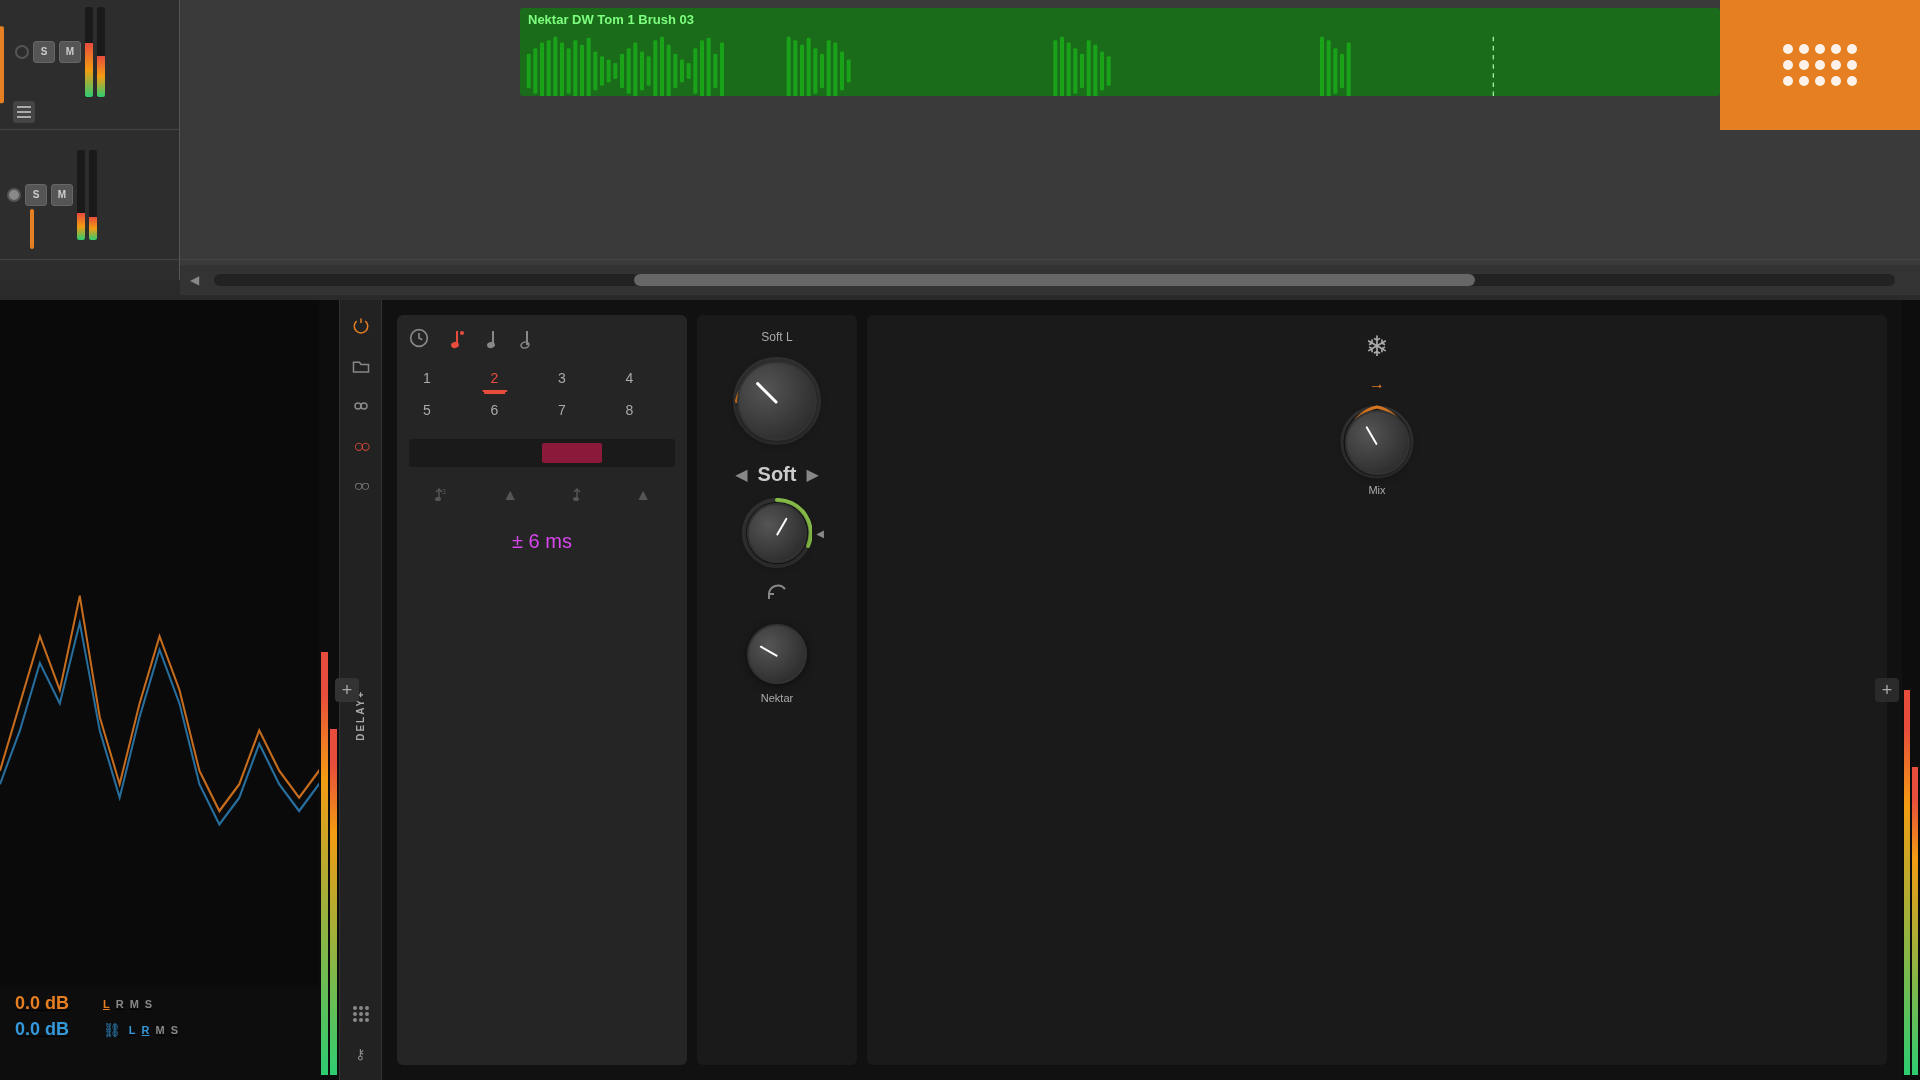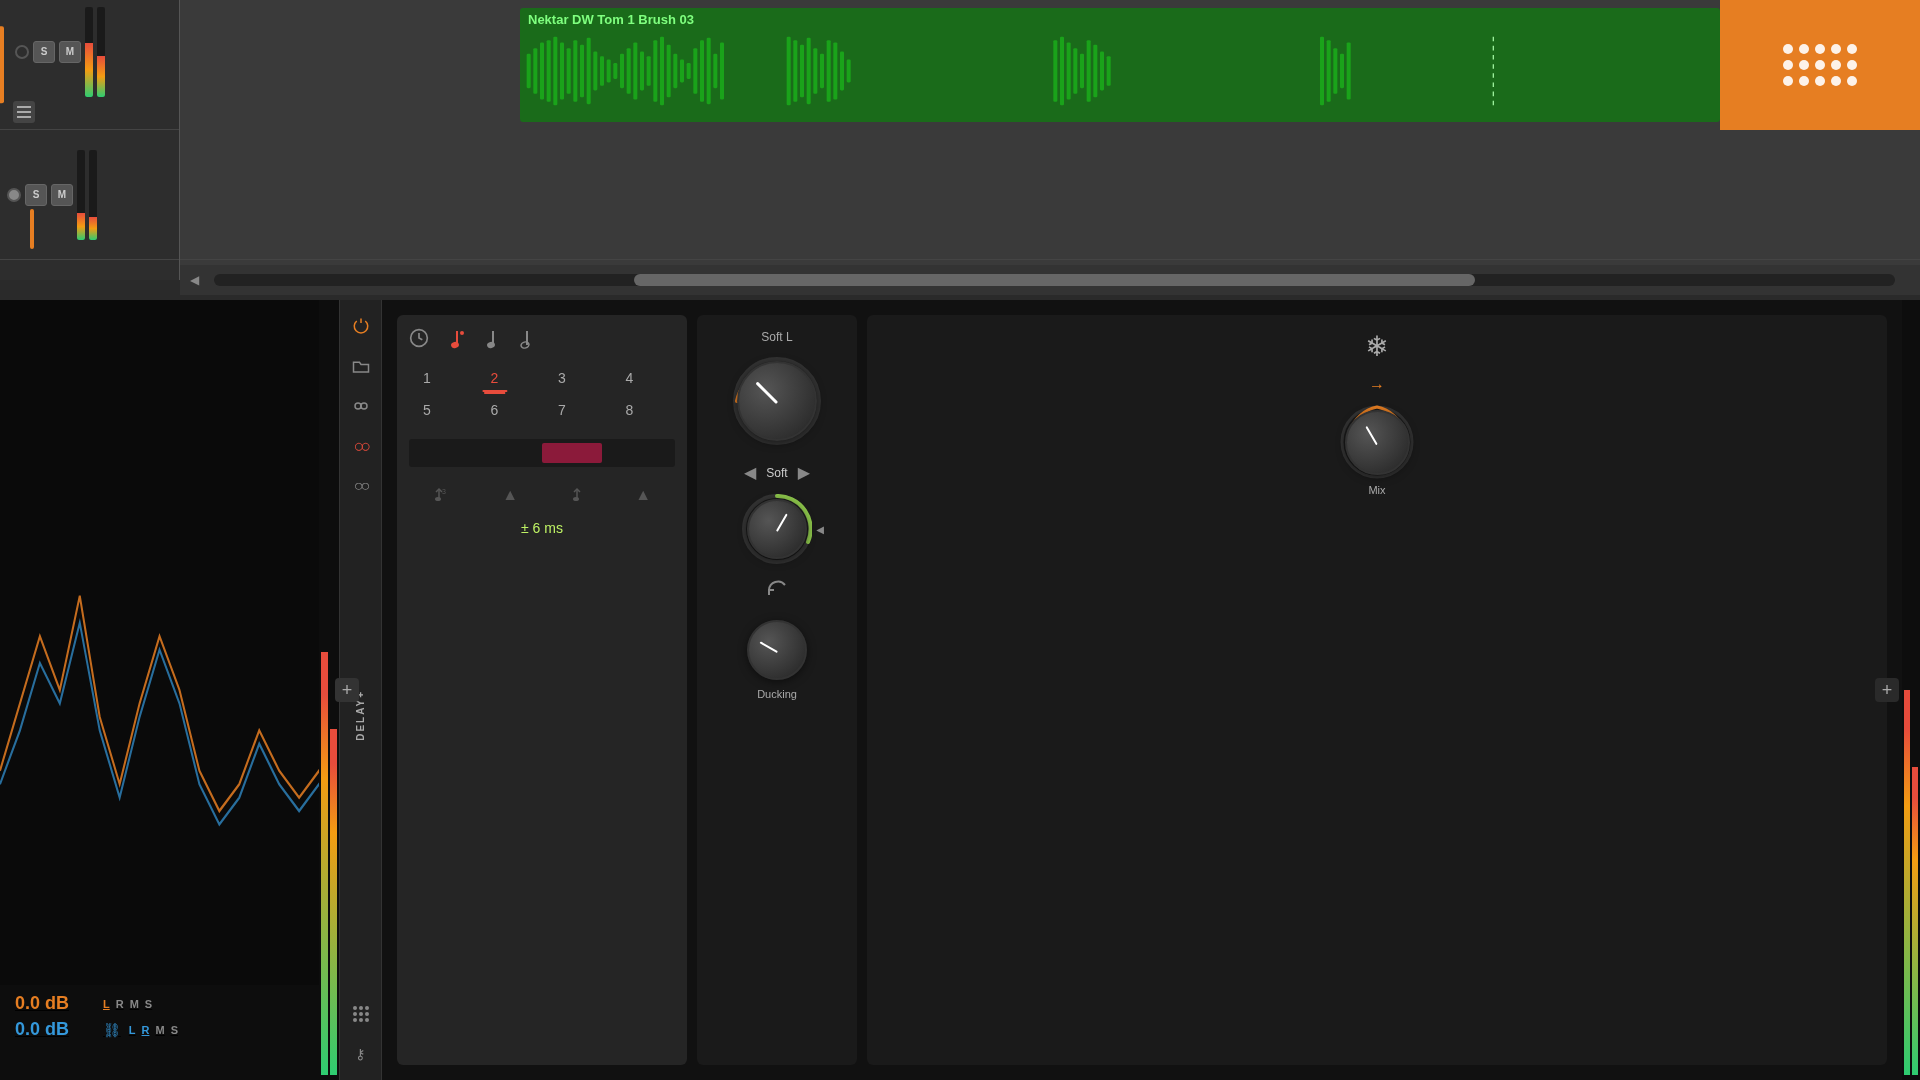--- a/index.html
+++ b/index.html
@@ -123,21 +123,21 @@
       height: 130px;
       background: #3a3a3a;
       overflow: hidden;
     }
 
     .waveform-clip {
       position: absolute;
       top: 8px;
       left: 340px;
       right: 200px;
-      height: 114px;
+      height: 88px;
       background: #1a6b1a;
       border-radius: 3px;
       overflow: hidden;
     }
 
     .waveform-title {
       color: #7fff7f;
       font-size: 13px;
       padding: 4px 8px;
       font-weight: bold;
@@ -436,21 +436,22 @@
       gap: 10px;
       margin-top: 5px;
     }
     .soft-arrow {
       color: #888;
       font-size: 16px;
       cursor: pointer;
     }
     .soft-text {
       color: #ccc;
-      font-size: 12px;
+      font-size: 20px;
+      font-weight: bold;
     }
 
     
     .snowflake-icon {
       color: #aaa;
       font-size: 28px;
       cursor: pointer;
     }
 
     
@@ -812,21 +813,21 @@
         <div>
           <svg width="22" height="16" viewBox="0 0 22 16">
             <line x1="11" y1="14" x2="11" y2="4" stroke="#555" stroke-width="1.5"></line>
             <polyline points="8,7 11,4 14,7" fill="none" stroke="#555" stroke-width="1.5"></polyline>
             <ellipse cx="10" cy="14" rx="3" ry="2" fill="#555"></ellipse>
           </svg>
         </div>
         <div style="color:#555;font-size:16px;">▲</div>
       </div>
 
-      <div class="time-display" style="color:#bef264;font-size:14px;text-align:center;margin-top:6px;">± 6 ms</div>
+      <div class="time-display" style="color:#d946ef;font-size:20px;text-align:center;margin-top:16px;">± 6 ms</div>
 
     </div>
 
     <div style="width:160px;display:flex;flex-direction:column;align-items:center;gap:12px;background:#1a1a1a;border-radius:6px;padding:15px 10px;">
 
       <div class="section-title">Soft L</div>
 
       <div class="knob-container">
         <div style="position:relative;width:90px;height:90px;">
 
@@ -871,21 +872,21 @@
         </svg>
       </div>
 
       <div class="knob-container">
         <div style="position:relative;width:68px;height:68px;">
           <div class="knob" style="width:60px;height:60px;position:absolute;top:4px;left:4px;">
             <div style="position:absolute;top:50%;left:50%;width:2px;height:35%;background:white;border-radius:1px;
                         transform-origin:bottom center;transform:translate(-50%,-100%) rotate(-60deg);margin-top:2px;"></div>
           </div>
         </div>
-        <div class="knob-label">Ducking</div>
+        <div class="knob-label">Nektar</div>
       </div>
     </div>
 
     <div style="flex:1;background:#1a1a1a;border-radius:6px;padding:15px;position:relative;display:flex;flex-direction:column;gap:12px;">
 
 
       <div style="display:flex;justify-content:center;">
         <div class="snowflake-icon">❄</div>
       </div>
 

